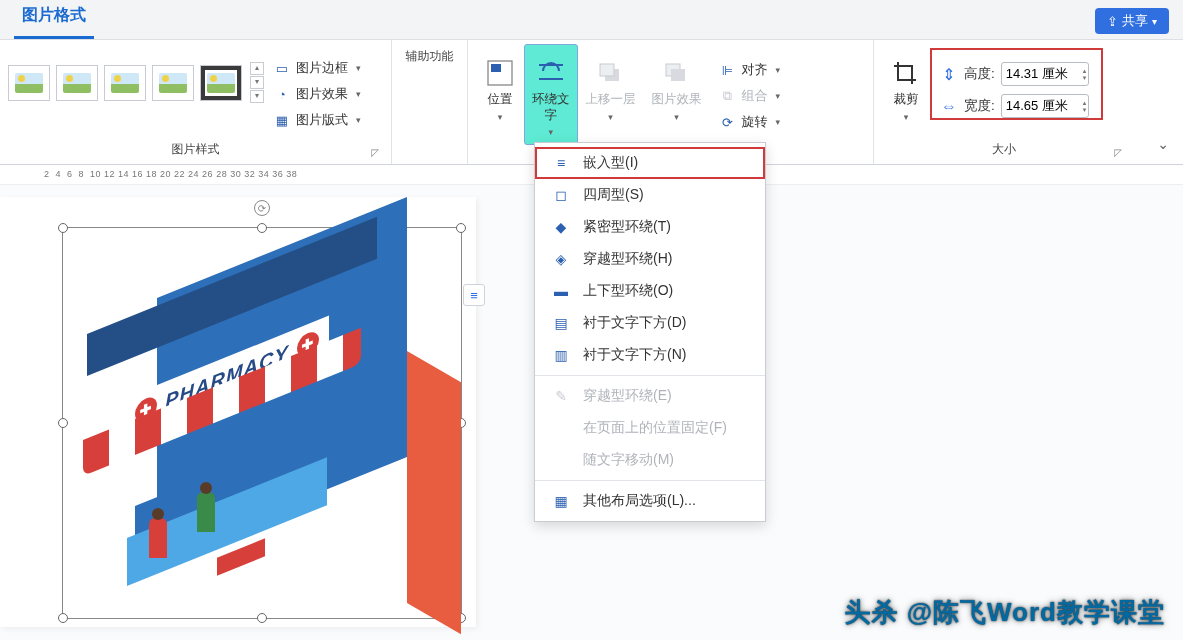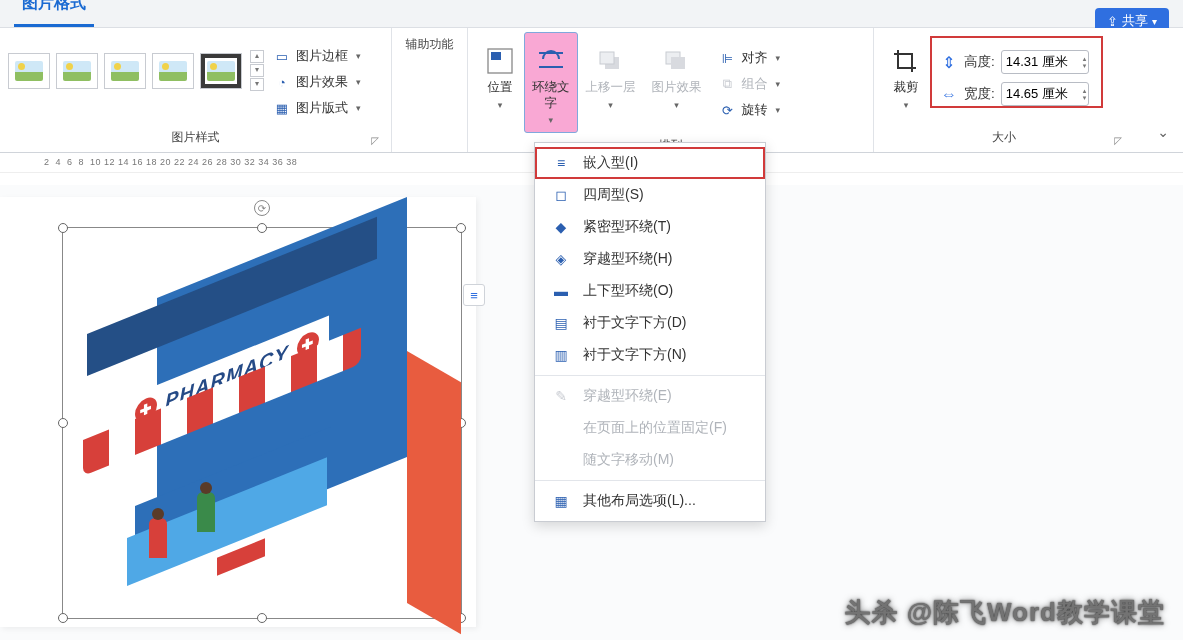--- a/index.html
+++ b/index.html
@@ -1,19 +1,19 @@
 <!DOCTYPE html>
 <html><head>
 <meta charset="utf-8">
 <style>
 * { margin:0; padding:0; box-sizing:border-box; font-family:"Microsoft YaHei","Segoe UI",sans-serif; }
 body { width:1183px; height:640px; background:#fff; overflow:hidden; position:relative; }
 
 
-.tabbar { height:28px; background:#f2f4f6; border-bottom:1px solid #dcdfe4; display:flex; align-items:flex-end; padding-left:14px; position:relative; }
+.tabbar { height:40px; background:#f2f4f6; border-bottom:1px solid #dcdfe4; display:flex; align-items:flex-end; padding-left:14px; position:relative; }
 .tabbar .tab { font-size:16px; font-weight:700; color:#1a6ad2; padding:6px 8px 10px; border-bottom:3px solid #1a6ad2; cursor:pointer; }
 .share-btn { position:absolute; right:14px; top:8px; background:#2f6fe0; color:#fff; font-size:13px; padding:4px 12px; border-radius:4px; display:flex; align-items:center; gap:4px; cursor:pointer; }
 .share-btn .chev { font-size:10px; }
 
 
 .ribbon { height:125px; background:#fff; border-bottom:1px solid #d0d4da; display:flex; position:relative; }
 .group { border-right:1px solid #e0e3e8; display:flex; flex-direction:column; padding:4px 8px 0; }
 .group-body { flex:1; display:flex; align-items:flex-start; }
 .group-label { font-size:12px; color:#444; text-align:center; padding:4px 0 6px; position:relative; }
 .launcher { position:absolute; right:2px; bottom:5px; width:12px; height:12px; font-size:10px; color:#888; cursor:pointer; }
@@ -25,21 +25,21 @@
 .mtn { width:28px; height:20px; background:linear-gradient(#cfe8f7,#cfe8f7 55%,#8fbf62 55%); border-radius:2px; position:relative; overflow:hidden; }
 .mtn::after { content:""; position:absolute; width:7px; height:7px; background:#f0d24a; border-radius:50%; left:3px; top:2px; }
 
 .btnrow { display:flex; flex-direction:column; gap:2px; padding:12px 6px 0; }
 .smallbtn { display:flex; align-items:center; gap:6px; font-size:13px; color:#333; padding:3px 4px; cursor:pointer; white-space:nowrap; }
 .smallbtn .ic { width:16px; height:16px; display:inline-flex; align-items:center; justify-content:center; font-size:13px; color:#2b5fb0; }
 .smallbtn .dd { font-size:9px; color:#666; margin-left:2px; }
 
 .bigbtn { display:flex; flex-direction:column; align-items:center; gap:4px; padding:14px 8px 0; cursor:pointer; font-size:12.5px; line-height:1.25; color:#333; text-align:center; }
 .bigbtn .bic { width:32px; height:30px; display:flex; align-items:center; justify-content:center; }
-.bigbtn.sel { background:#f9a8d4; border:1px solid #7fa8dd; border-radius:3px; padding:13px 7px 5px; }
+.bigbtn.sel { background:#5eead4; border:1px solid #7fa8dd; border-radius:3px; padding:13px 7px 5px; }
 .bigbtn.dis { color:#b0b4ba; }
 .bigbtn .dd { font-size:9px; color:#666; }
 
 .size-box { padding-top:12px; display:flex; flex-direction:column; gap:8px; border:2px solid #d13a3a; margin:4px 4px 0 0; padding-left:8px; padding-right:8px; }
 .dimrow { display:flex; align-items:center; gap:6px; font-size:13.5px; color:#333; }
 .dimrow .dic { width:18px; height:18px; color:#2f6fe0; font-size:16px; display:flex; align-items:center; justify-content:center; }
 .dimrow input { width:88px; height:24px; border:1px solid #b8bcc4; border-radius:3px; font-size:13px; padding:0 4px; }
 .spin { width:10px; display:flex; flex-direction:column; font-size:7px; color:#777; line-height:1; margin-left:-12px; z-index:1; }
 
 .collapse { position:absolute; right:14px; bottom:12px; font-size:14px; color:#666; cursor:pointer; }
@@ -76,21 +76,21 @@
 
 
 .menu { position:absolute; left:534px; top:142px; width:232px; background:#fff; border:1px solid #c9ccd2; box-shadow:0 4px 12px rgba(0,0,0,.15); z-index:50; padding:4px 0; }
 .menu .mi { display:flex; align-items:center; gap:12px; padding:7px 16px; font-size:14px; color:#333; cursor:pointer; }
 .menu .mi.dis { color:#b0b4ba; cursor:default; }
 .menu .mi.sel { background:#fff; outline:2px solid #d13a3a; outline-offset:-2px; }
 .menu hr { border:none; border-top:1px solid #e2e5ea; margin:4px 0; }
 .menu .mic { width:20px; height:16px; color:#2b5fb0; display:flex; align-items:center; justify-content:center; font-size:14px; }
 
 
-.wm { position:absolute; right:18px; bottom:10px; font-size:26px; font-weight:700; color:#737373; text-shadow:0 0 6px rgba(0,0,0,.55),0 0 2px rgba(0,0,0,.8); letter-spacing:1px; z-index:200; }
+.wm { position:absolute; right:18px; bottom:10px; font-size:26px; font-weight:700; color:#0369a1; text-shadow:0 0 6px rgba(0,0,0,.55),0 0 2px rgba(0,0,0,.8); letter-spacing:1px; z-index:200; }
 
 svg { display:block; }
 </style>
 </head>
 <body>
 
 <div class="tabbar">
   <div class="tab">图片格式</div>
   <div class="share-btn">
     <span>⇪</span>

